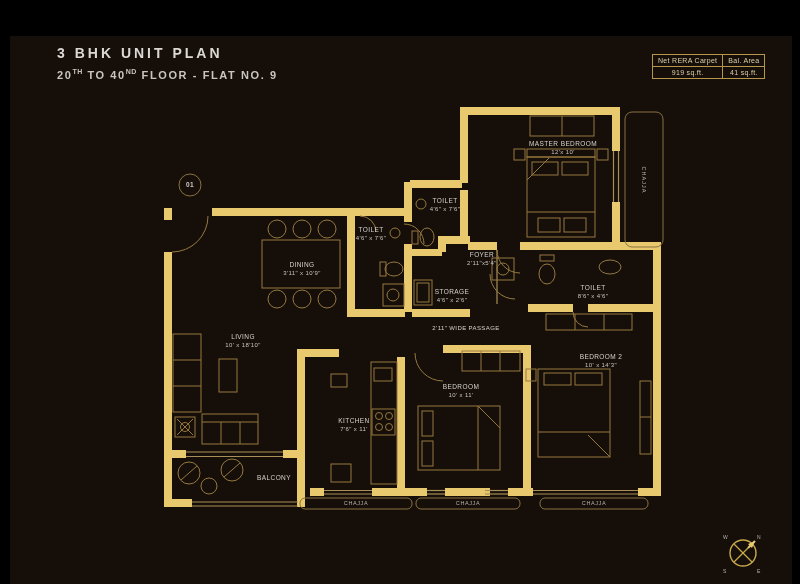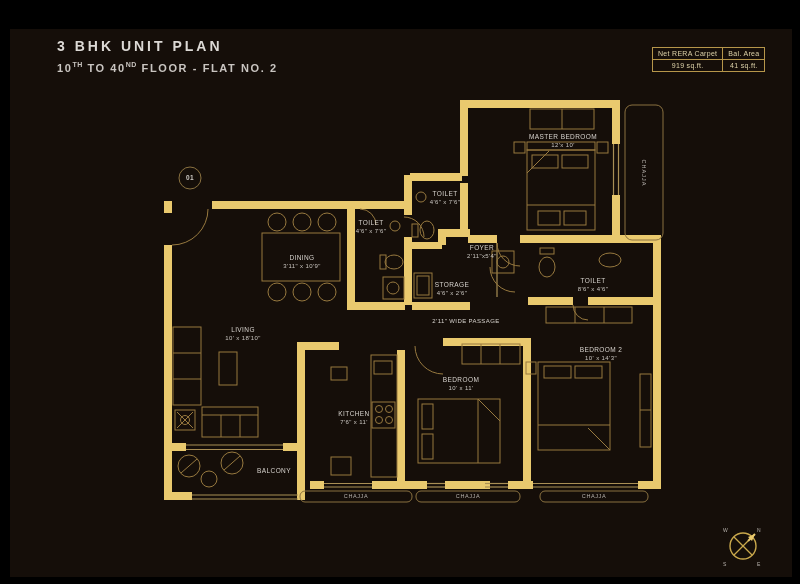--- a/index.html
+++ b/index.html
@@ -1,17 +1,17 @@
 <!DOCTYPE html>
 <html><head>
 <meta charset="utf-8">
 <style>
   html,body{margin:0;padding:0;background:#000;width:800px;height:584px;overflow:hidden;
     font-family:"Liberation Sans", sans-serif;}
-  .stage{position:absolute;left:0;top:5px;width:800px;height:484px;background:#000;}
+  .stage{position:absolute;left:0;top:12px;width:800px;height:484px;background:#000;}
   .page{position:absolute;left:10px;top:24px;width:782px;height:548px;background:#150e09;}
   .hdr{position:absolute;left:57px;top:33px;color:#d8d5d1;}
   .hdr-title{font-size:14px;font-weight:bold;letter-spacing:3px;color:#dcd9d5;}
   .hdr-sub{margin-top:7px;font-size:11px;font-weight:bold;letter-spacing:1.6px;color:#c9c5c1;}
   .hdr-sub .sup{font-size:7px;vertical-align:super;letter-spacing:0.5px;}
   table.area{position:absolute;left:652px;top:42px;border-collapse:collapse;}
   table.area td{border:1px solid #b6964a;color:#ddd2a9;font-size:7px;text-align:center;
     padding:2px 5px;letter-spacing:0.3px;white-space:nowrap;}
   svg.plan{position:absolute;left:0;top:0;pointer-events:none;}
   .lbl{position:absolute;transform:translate(-50%,-50%);text-align:center;color:#d6d2cd;
@@ -23,21 +23,21 @@
   .marker{font-size:6.5px;font-weight:bold;color:#cfcbc6;}
 </style>
 </head>
 <body>
 
 <div class="stage">
   <div class="page"></div>
 
   <div class="hdr">
     <div class="hdr-title">3 BHK UNIT PLAN</div>
-    <div class="hdr-sub"><span>10</span><span class="sup">TH</span><span> TO 40</span><span class="sup">ND</span><span> FLOOR - FLAT NO. 2</span></div>
+    <div class="hdr-sub"><span>20</span><span class="sup">TH</span><span> TO 40</span><span class="sup">ND</span><span> FLOOR - FLAT NO. 9</span></div>
   </div>
 
   <table class="area">
     <tbody>
         <tr>
       <td>Net RERA Carpet</td>
       <td>Bal. Area</td>
     </tr>
     <tr>
       <td>919 sq.ft.</td>

